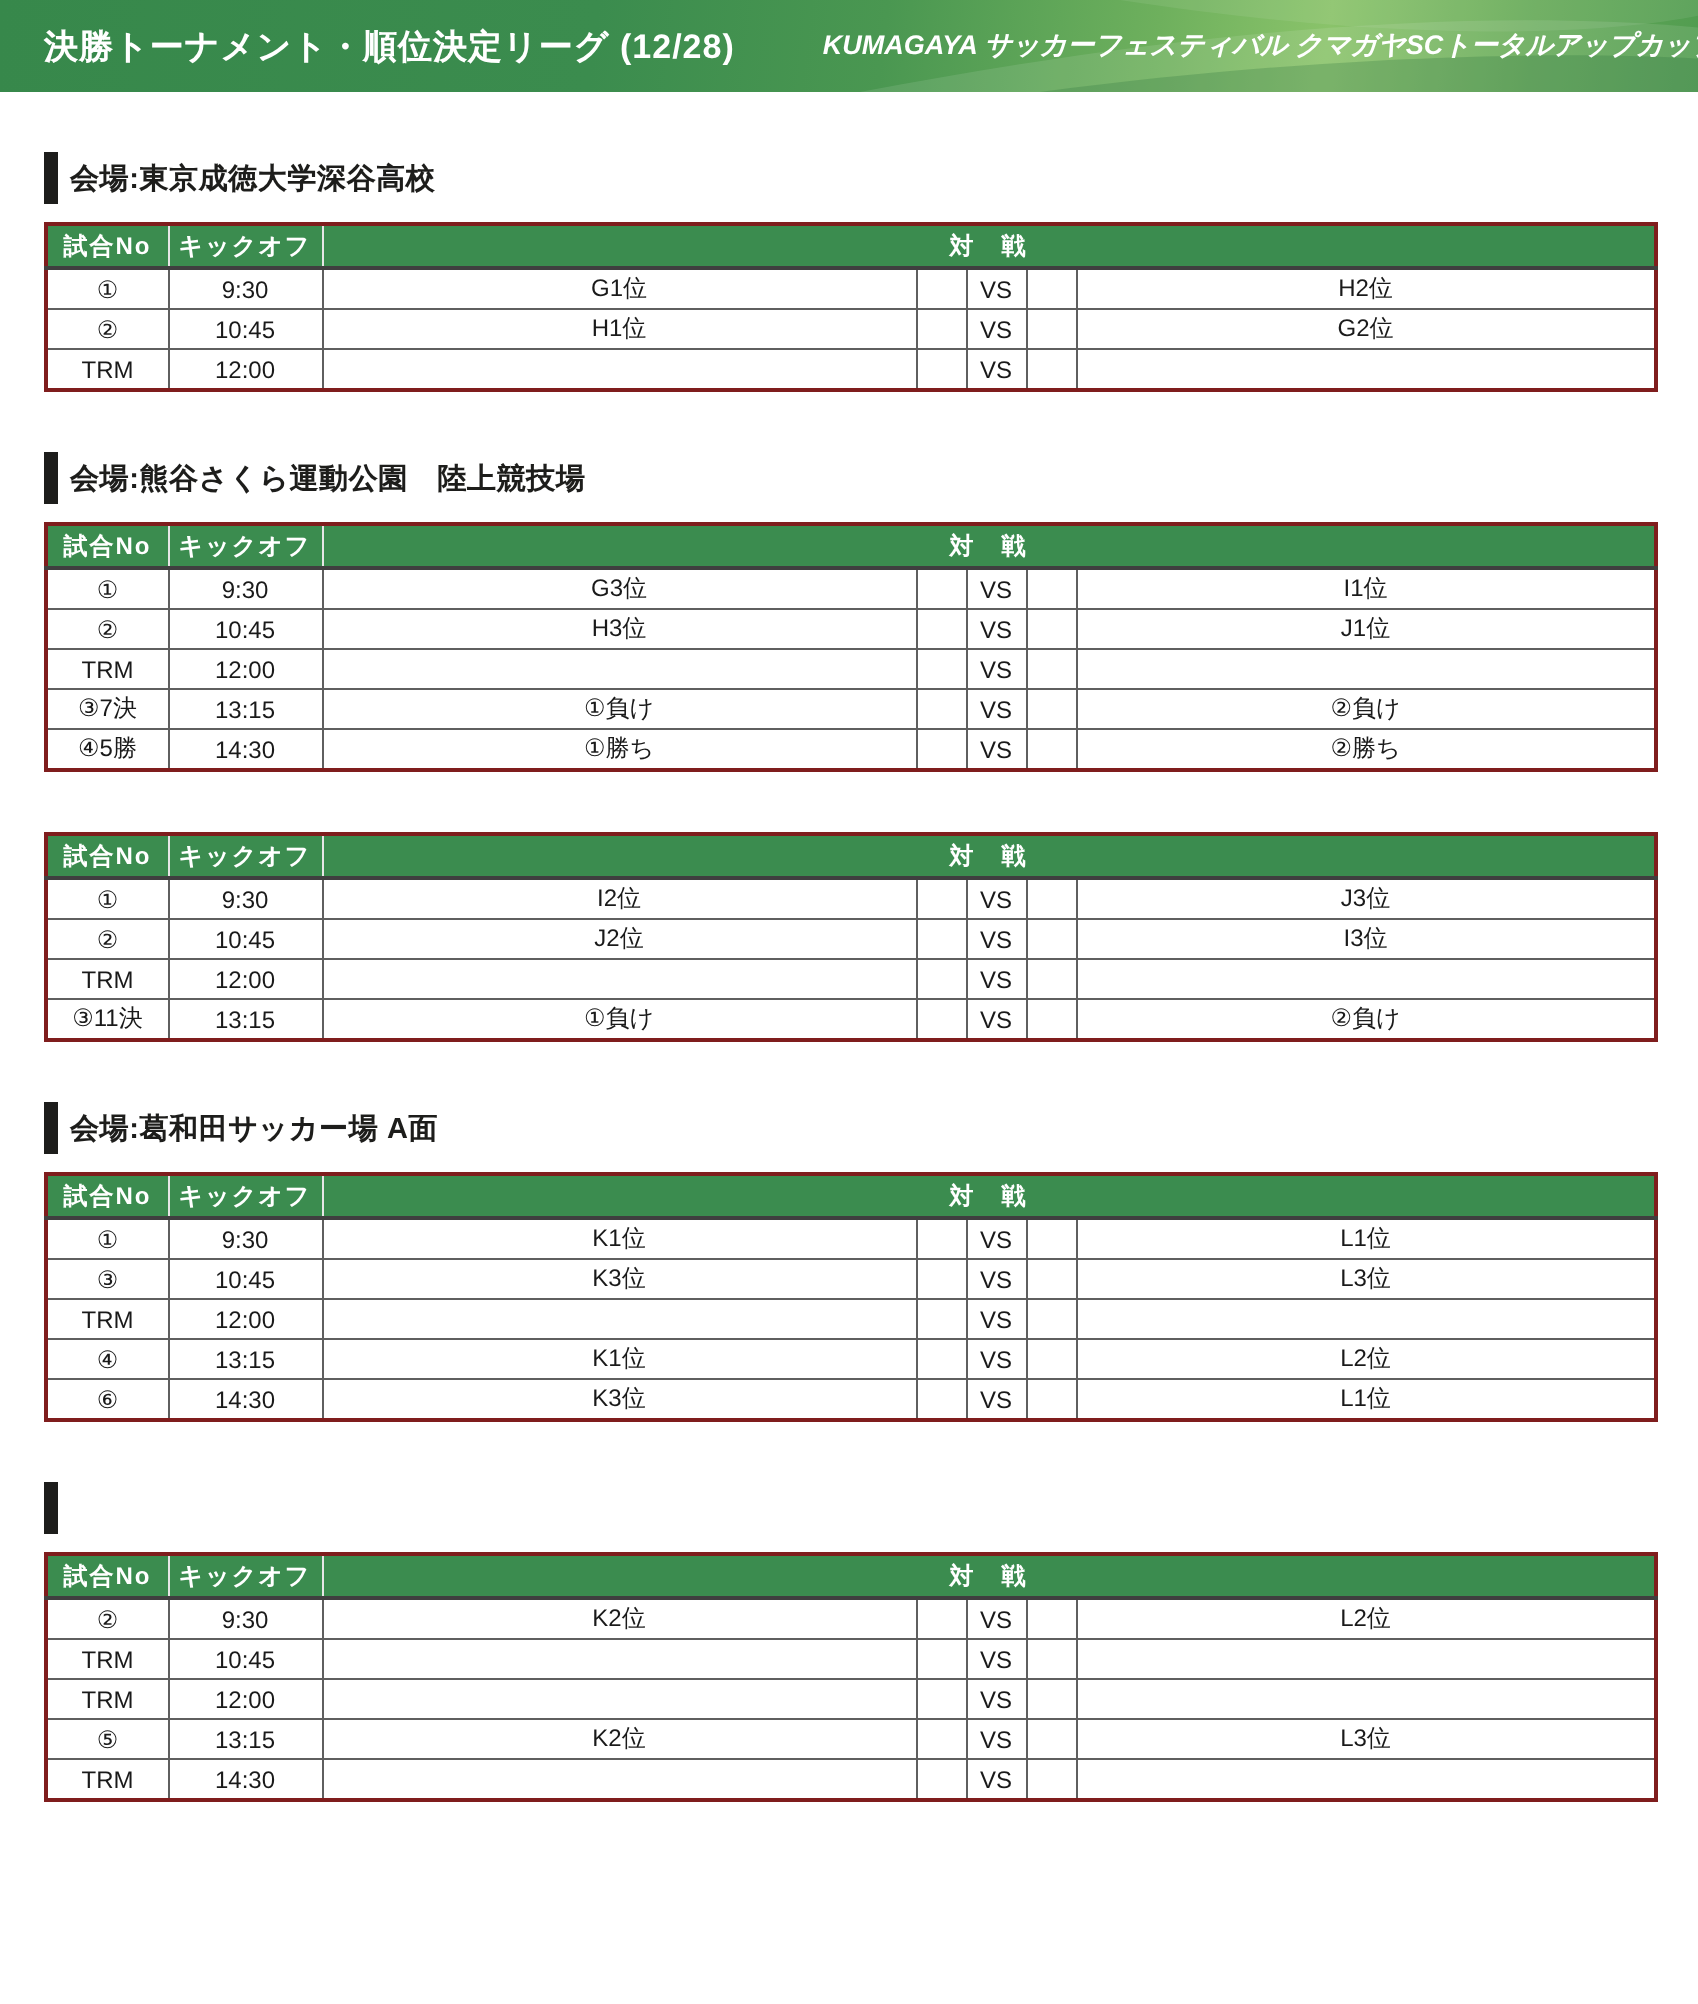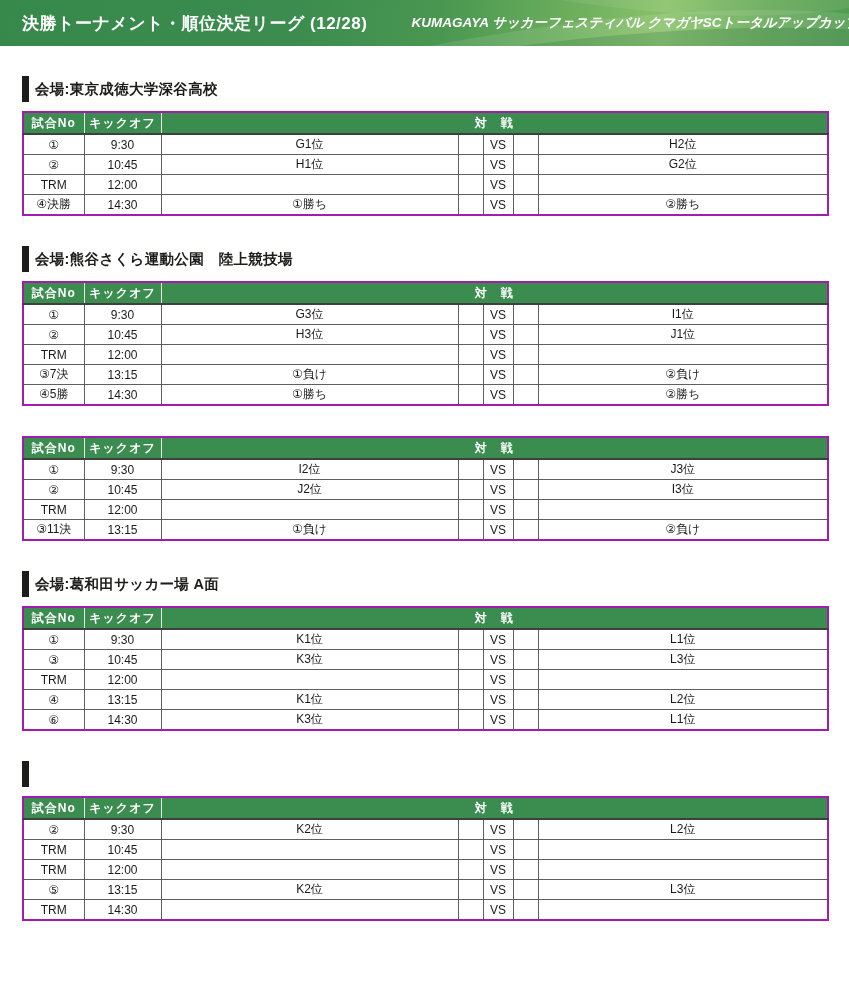--- a/index.html
+++ b/index.html
@@ -68,21 +68,21 @@
     margin: 0;
     font-size: 14.5px;
     font-weight: bold;
     color: #1d1d1b;
     letter-spacing: 0.3px;
   }
   table.schedule {
     width: 805px;
     border-collapse: collapse;
     table-layout: fixed;
-    border: 2px solid #a21caf;
+    border: 2px solid #7f1d1d;
   }
   table.schedule th {
     background: var(--header-green, #3b8c4f);
     color: #ffffff;
     font-size: 12px;
     font-weight: bold;
     height: 20px;
     padding: 0;
     border-right: 1px solid #e6e6e6;
     border-bottom: 2px solid #3f3f3f;
@@ -164,29 +164,20 @@
     <td class="c-no">TRM</td>
     <td class="c-time">12:00</td>
     <td class="c-team"></td>
     <td class="c-gap"></td>
     <td class="c-vs">VS</td>
     <td class="c-gap"></td>
     <td class="c-team"></td>
   </tr>
 
 
-  <tr>
-    <td class="c-no">④決勝</td>
-    <td class="c-time">14:30</td>
-    <td class="c-team">①勝ち</td>
-    <td class="c-gap"></td>
-    <td class="c-vs">VS</td>
-    <td class="c-gap"></td>
-    <td class="c-team">②勝ち</td>
-  </tr>
 </tbody>
     </table>
   </section>
 
   <section class="venue">
     <div class="venue-header">
       <span class="venue-bar"></span>
       <h2 class="venue-title">会場:熊谷さくら運動公園　陸上競技場</h2>
     </div>
     <table class="schedule">

